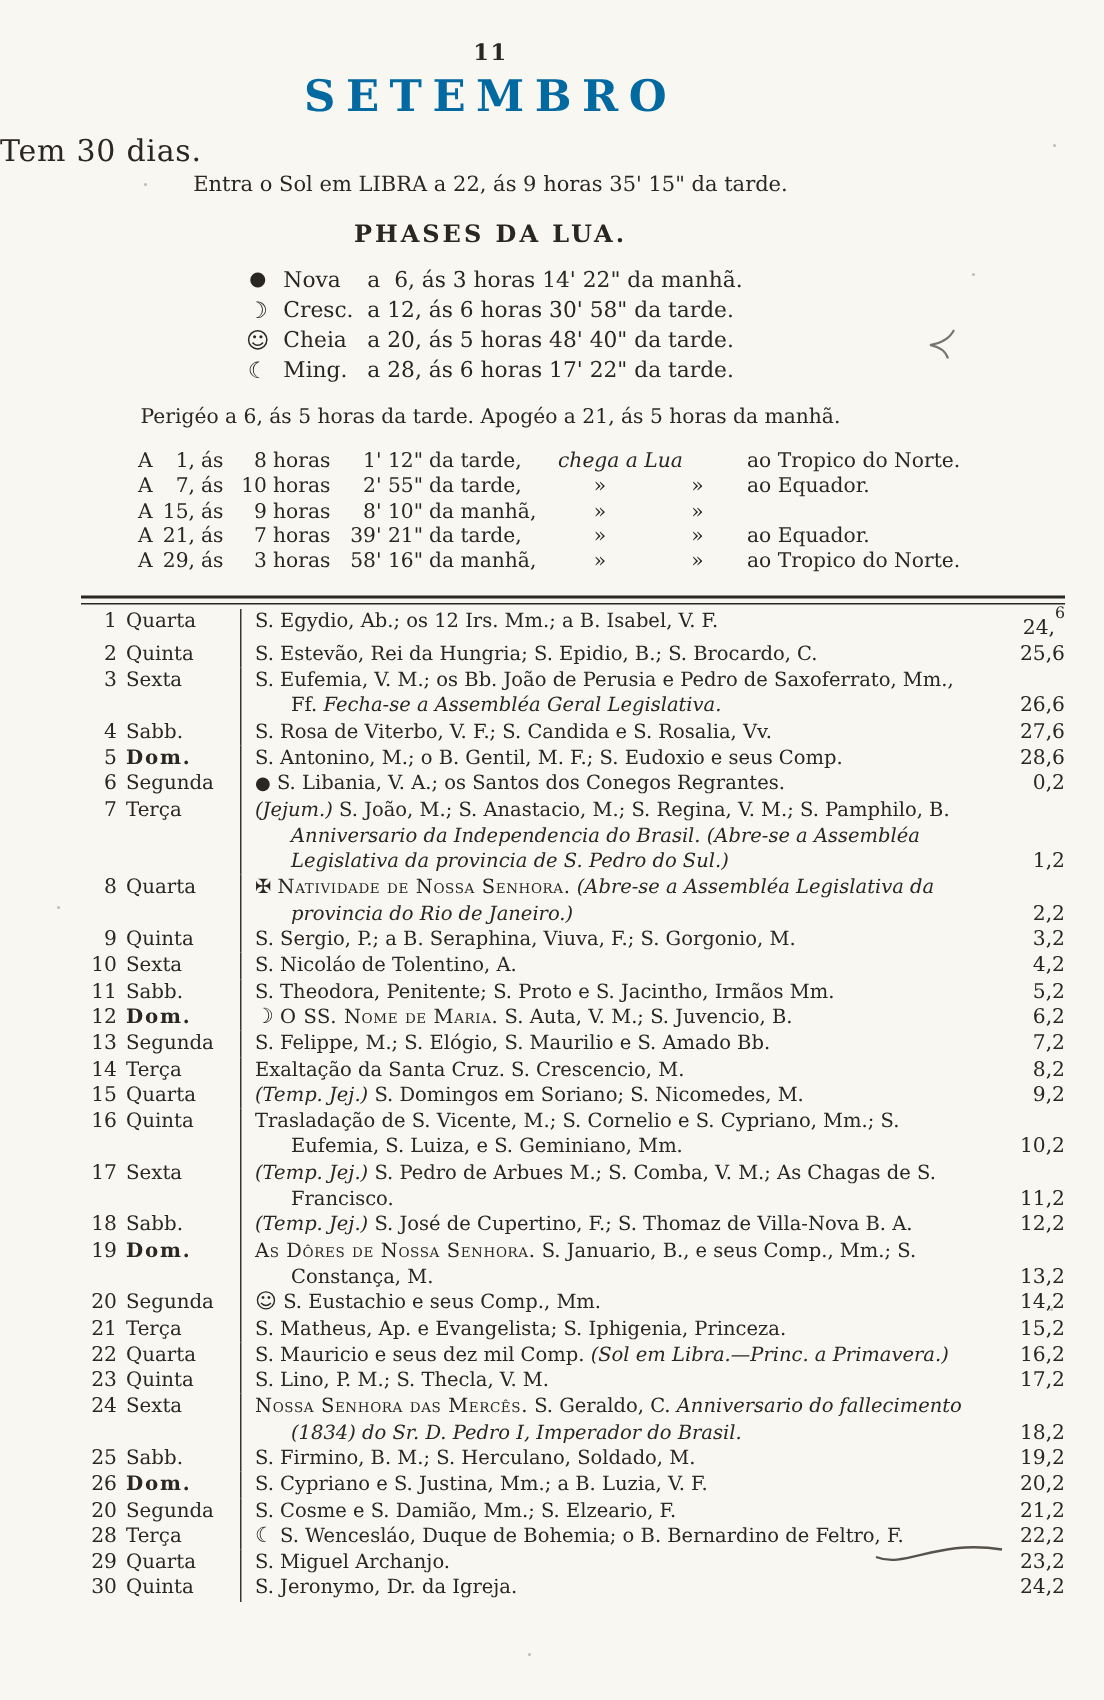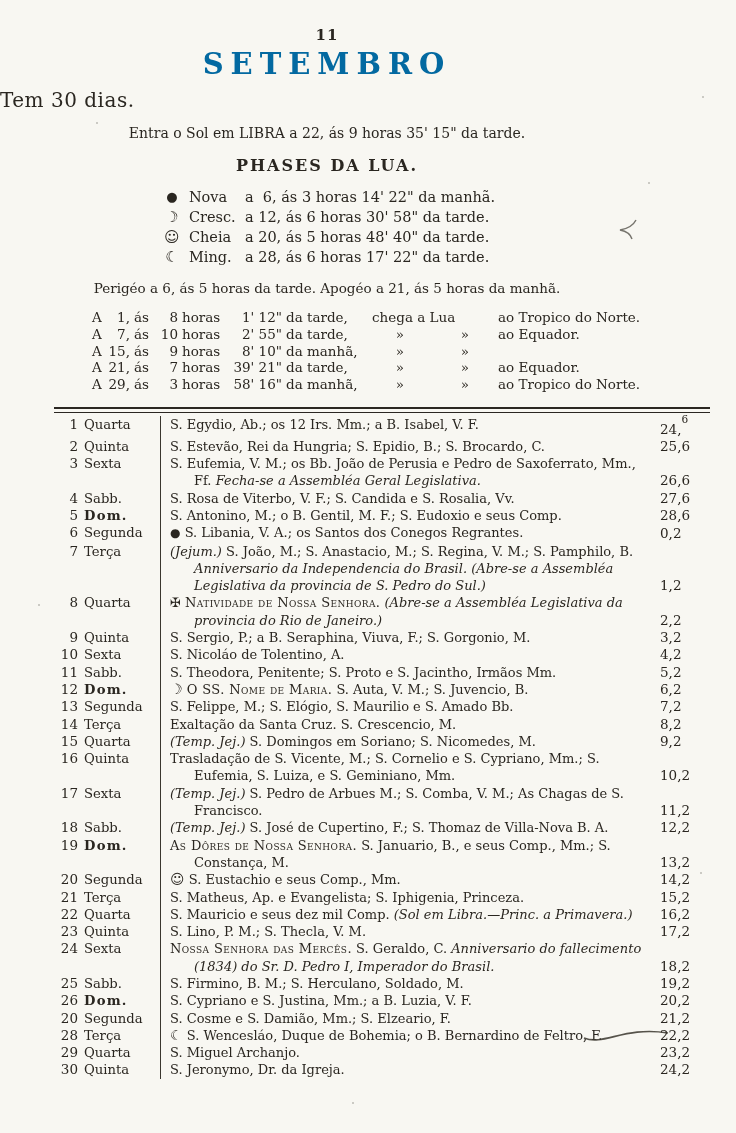--- a/index.html
+++ b/index.html
@@ -9,51 +9,51 @@
     font-family:"DejaVu Serif","Liberation Serif",serif;
     color:#2a2620;
     position:relative;
   }
   .page{position:relative;width:654px;height:1133px;}
 
   
   .page-num{ text-align:center; padding-top:26px; font-weight:bold; font-size:15px; letter-spacing:1px; }
   .title{ text-align:center; margin-top:3px; font-size:29px; font-weight:bold; letter-spacing:7px; color:#0369a1; }
   .subtitle{ text-align:left; margin-top:7px; font-size:20px; letter-spacing:0.5px; }
-  .sun-line{ text-align:center; margin-top:13px; font-size:14px; }
+  .sun-line{ text-align:center; margin-top:3px; font-size:14px; }
 
   
   .phases-title{ text-align:center; margin-top:15px; font-size:16px; letter-spacing:2px; font-weight:bold; }
   .phase-lines{ width:fit-content; margin:12px auto 0 auto; }
   .phase-line{ display:grid; grid-template-columns:26px 52px auto; column-gap:4px; line-height:20px; font-size:14.5px; }
   .ph-icon{ text-align:center; font-family:"DejaVu Sans","Liberation Sans",sans-serif; }
   .new-moon-icon{ font-size:13px; }
   .first-quarter-icon,.last-quarter-icon{ font-size:15px; font-weight:bold; }
   .full-moon-icon{ font-size:15px; }
   .ph-text{ white-space:pre; }
 
   .perigee{ text-align:center; margin-top:13px; font-size:13.5px; }
 
   
   .moon-lines{ margin:13px 0 0 92px; font-size:13.5px; line-height:16.8px; }
   .moon-line{ display:grid; grid-template-columns:12px 22px 22px 18px 42px 54px 78px 64px 58px auto; column-gap:4px; }
   .mc{ white-space:nowrap; }
   .c-day,.c-hr,.c-min{ text-align:right; }
   .c-m1,.c-m2{ text-align:center; }
-  .c-span2{ grid-column:span 2; text-align:left; padding-left:4px; }
+  .c-span2{ grid-column:span 2; text-align:left; padding-left:4px;font-style:italic; }
 
   
   .cal-table{ margin:14px 0 0 54px; width:656px; }
   .cal-rule{ height:3px; border-top:2.4px solid #2b2722; border-bottom:1.1px solid #2b2722; margin-bottom:3px; }
   .cal-row{ display:grid; grid-template-columns:24px 70px 1fr 50px; column-gap:6px; font-size:13px; line-height:17.3px; }
   .cal-day{ text-align:right; font-size:13.5px; }
   .cal-week{ font-size:13.2px; }
   .cal-week.dom{ font-weight:bold; letter-spacing:1.2px; }
   .cal-text{ border-left:1.5px solid #3a362e; padding-left:33px; text-indent:-24px; padding-bottom:0; }
-  .cal-val{ align-self:end; font-size:13.5px; white-space:nowrap; }
+  .cal-val{ align-self:end; text-align:right; font-size:13.5px; white-space:nowrap; }
   .cal-val sup{ font-size:10.5px; position:relative; top:-5px; }
   .seg-n{}
   .seg-i{ font-style:italic; }
   .seg-sc{ font-variant:small-caps; letter-spacing:0.4px; }
   .row-icon{ font-family:"DejaVu Sans","Liberation Sans",sans-serif; font-style:normal; }
   .row-icon.new-moon-icon{ font-size:12px; }
   .row-icon.full-moon-icon{ font-size:14px; }
   .row-icon.first-quarter-icon,.row-icon.last-quarter-icon{ font-size:14px; font-weight:bold; }
   .row-icon.maltese-cross-icon{ font-size:13px; }
 

